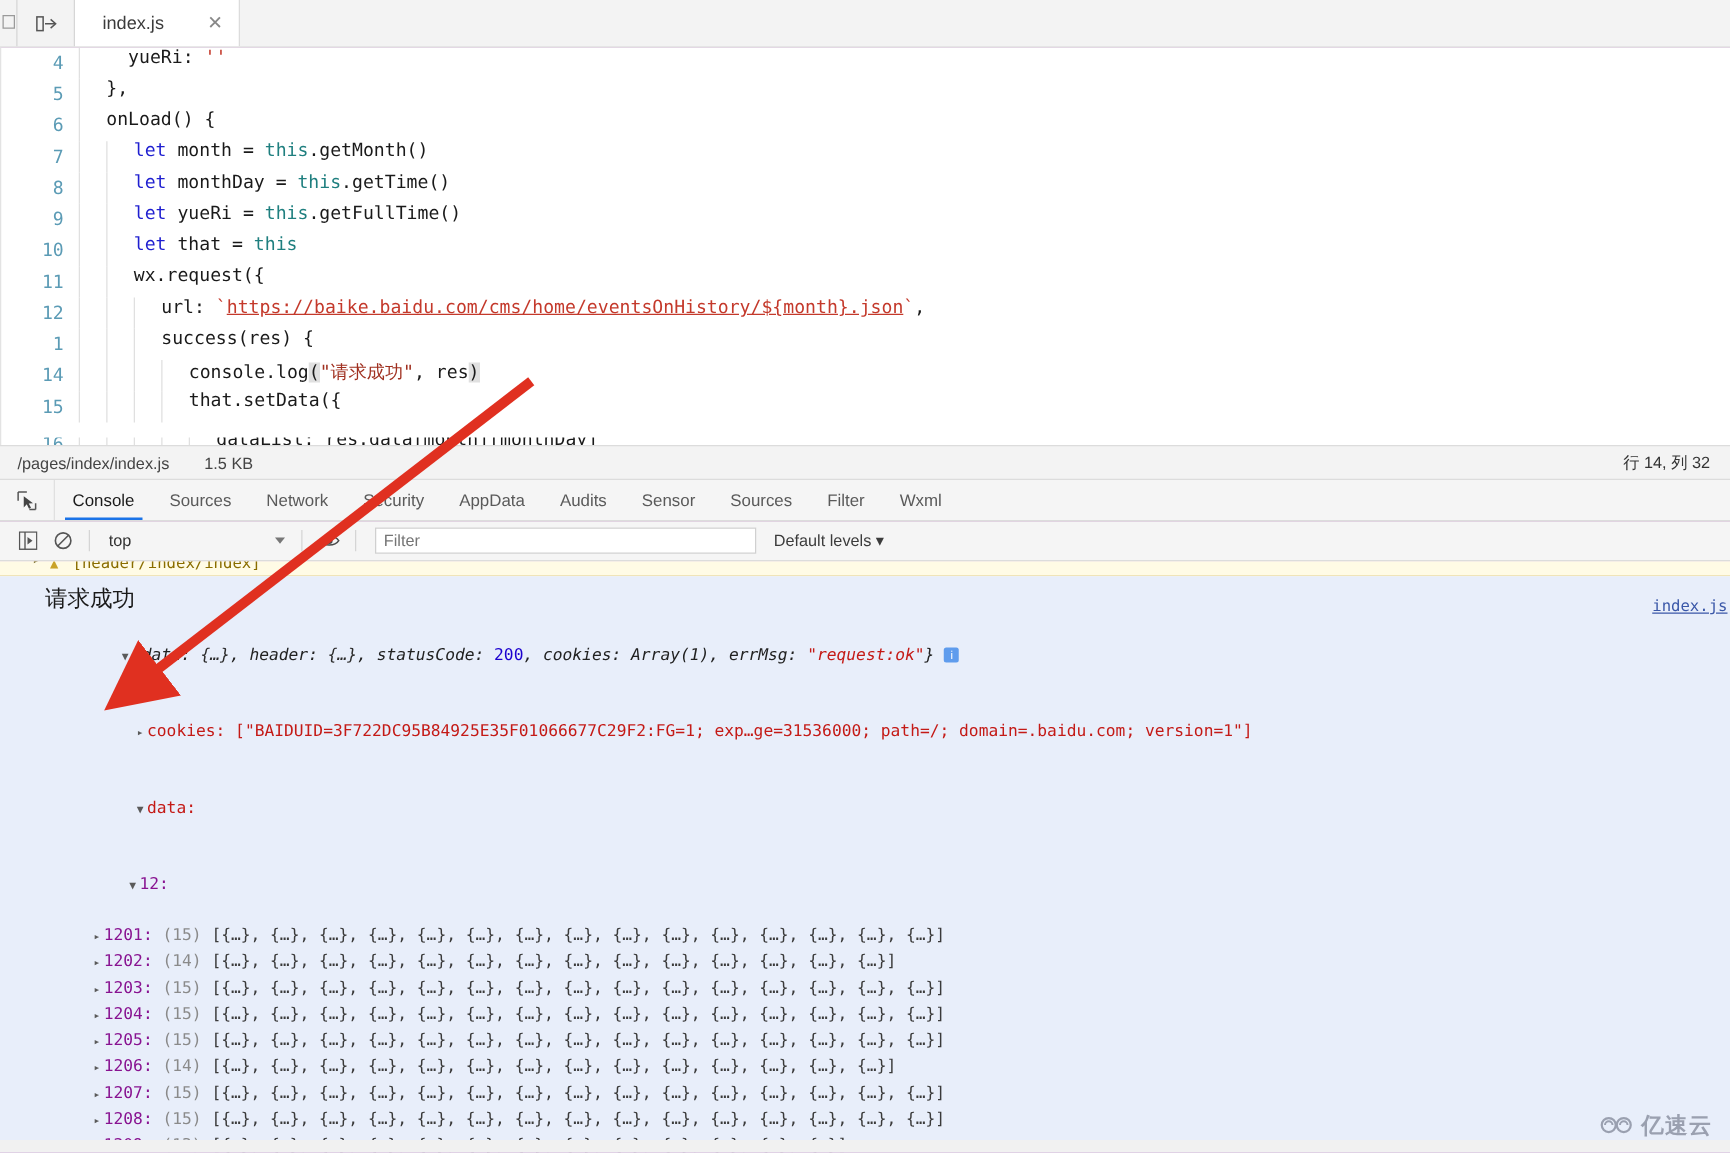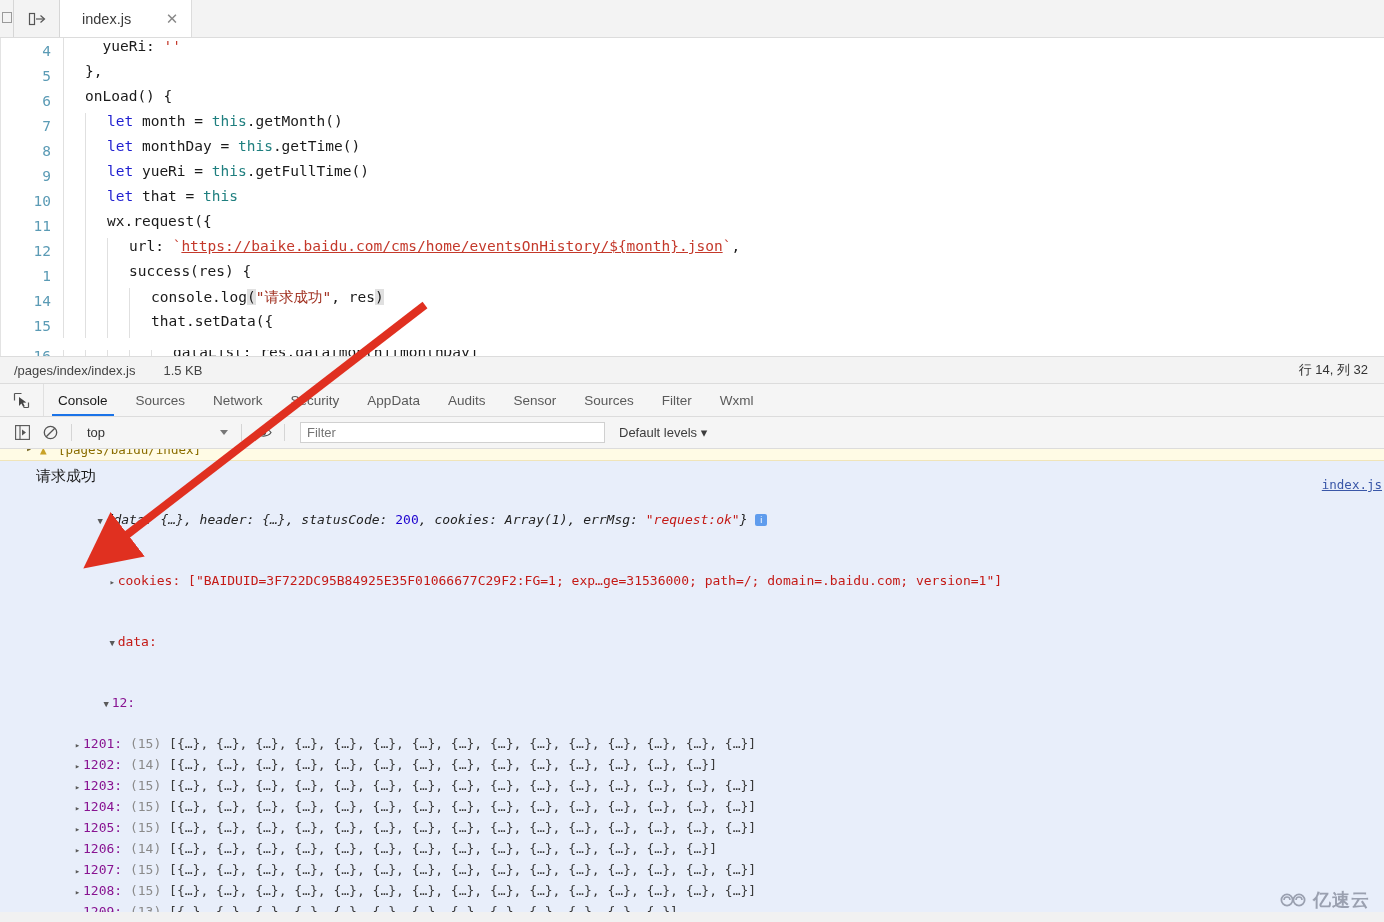--- a/index.html
+++ b/index.html
@@ -281,21 +281,21 @@
     position: absolute;
     right: 2px; top: 16px;
     font-size: 12.5px;
     color: #3a57a8;
     text-decoration: underline;
     font-family: "DejaVu Sans Mono", monospace;
     cursor: pointer;
   }
   .msg-zh {
     font-family: "Liberation Sans", sans-serif;
-    font-size: 15px;
+    font-size: 18px;
     color: #1a1a1a;
     padding: 2px 0 4px 36px;
   }
   .crow {
     font-size: 13px;
     line-height: 20px;
     white-space: pre;
     color: #222;
     font-family: "DejaVu Sans Mono", monospace;
   }
@@ -530,21 +530,21 @@
       <span>Default levels</span>
       <span>▾</span>
     </div>
   </div>
 
   <div class="console-out">
 
     <div class="warn-row">
       <span class="wexp">▸</span>
       <span class="wicon">▲</span>
-      <span class="wtext">[pages/baidu/index]</span>
+      <span class="wtext">[header/index/index]</span>
     </div>
 
     <div class="log-block">
 
       <a class="log-link">index.js</a>
 
       <div class="msg-zh">请求成功</div>
 
       <div class="crow" style="padding-left:32px;">
         <span class="tri">▼</span><span class="i-plain">{</span><span class="i-plain">data: </span><span class="i-obj">{…}</span><span class="i-plain">, </span><span class="i-plain">header: </span><span class="i-obj">{…}</span><span class="i-plain">, </span><span class="i-plain">statusCode: </span><span class="i-num">200</span><span class="i-plain">, </span><span class="i-plain">cookies: </span><span class="i-plain">Array(1)</span><span class="i-plain">, </span><span class="i-plain">errMsg: </span><span class="i-str">"request:ok"</span><span class="i-plain">} </span><span class="badge-i">i</span>

